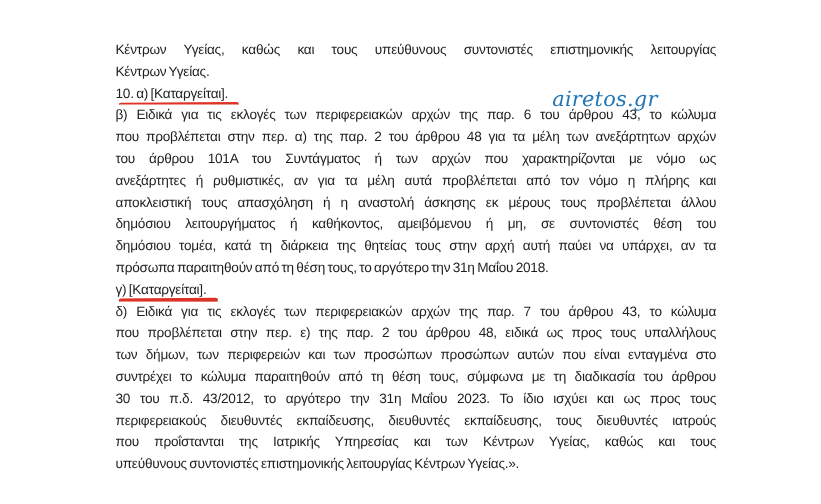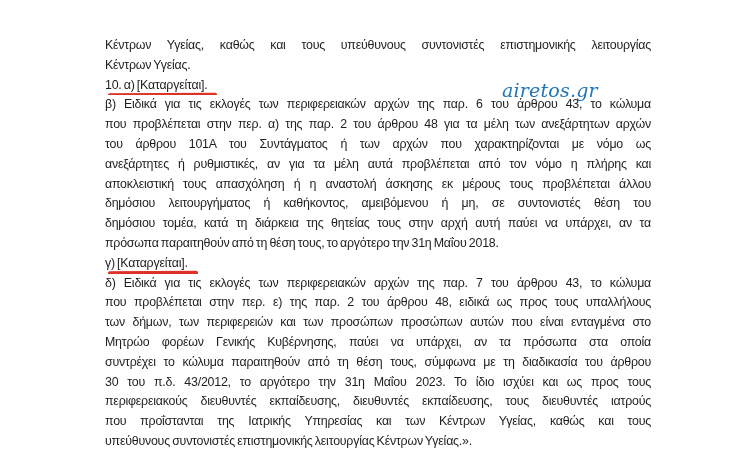--- a/index.html
+++ b/index.html
@@ -82,21 +82,20 @@
       <div class="line"><span class="line-text">του άρθρου 101Α του Συντάγματος ή των αρχών που χαρακτηρίζονται με νόμο ως</span></div>
       <div class="line"><span class="line-text">ανεξάρτητες ή ρυθμιστικές, αν για τα μέλη αυτά προβλέπεται από τον νόμο η πλήρης και</span></div>
       <div class="line"><span class="line-text">αποκλειστική τους απασχόληση ή η αναστολή άσκησης εκ μέρους τους προβλέπεται άλλου</span></div>
       <div class="line"><span class="line-text">δημόσιου λειτουργήματος ή καθήκοντος, αμειβόμενου ή μη, σε συντονιστές θέση του</span></div>
       <div class="line"><span class="line-text">δημόσιου τομέα, κατά τη διάρκεια της θητείας τους στην αρχή αυτή παύει να υπάρχει, αν τα</span></div>
       <div class="line short"><span class="line-text">πρόσωπα παραιτηθούν από τη θέση τους, το αργότερο την 31η Μαΐου 2018.</span></div>
       <div class="line short"><span class="line-text redline">γ) [Καταργείται].</span></div>
       <div class="line"><span class="line-text">δ) Ειδικά για τις εκλογές των περιφερειακών αρχών της παρ. 7 του άρθρου 43, το κώλυμα</span></div>
       <div class="line"><span class="line-text">που προβλέπεται στην περ. ε) της παρ. 2 του άρθρου 48, ειδικά ως προς τους υπαλλήλους</span></div>
       <div class="line"><span class="line-text">των δήμων, των περιφερειών και των προσώπων προσώπων αυτών που είναι ενταγμένα στο</span></div>
-      <div class="line"><span class="line-text">Μητρώο φορέων Γενικής Κυβέρνησης, παύει να υπάρχει, αν τα πρόσωπα στα οποία</span></div>
       <div class="line"><span class="line-text">συντρέχει το κώλυμα παραιτηθούν από τη θέση τους, σύμφωνα με τη διαδικασία του άρθρου</span></div>
       <div class="line"><span class="line-text">30 του π.δ. 43/2012, το αργότερο την 31η Μαΐου 2023. Το ίδιο ισχύει και ως προς τους</span></div>
       <div class="line"><span class="line-text">περιφερειακούς διευθυντές εκπαίδευσης, διευθυντές εκπαίδευσης, τους διευθυντές ιατρούς</span></div>
       <div class="line"><span class="line-text">που προΐστανται της Ιατρικής Υπηρεσίας και των Κέντρων Υγείας, καθώς και τους</span></div>
       <div class="line short"><span class="line-text">υπεύθυνους συντονιστές επιστημονικής λειτουργίας Κέντρων Υγείας.».</span></div>
     </div>
 
 </div>
 
 </body></html>

